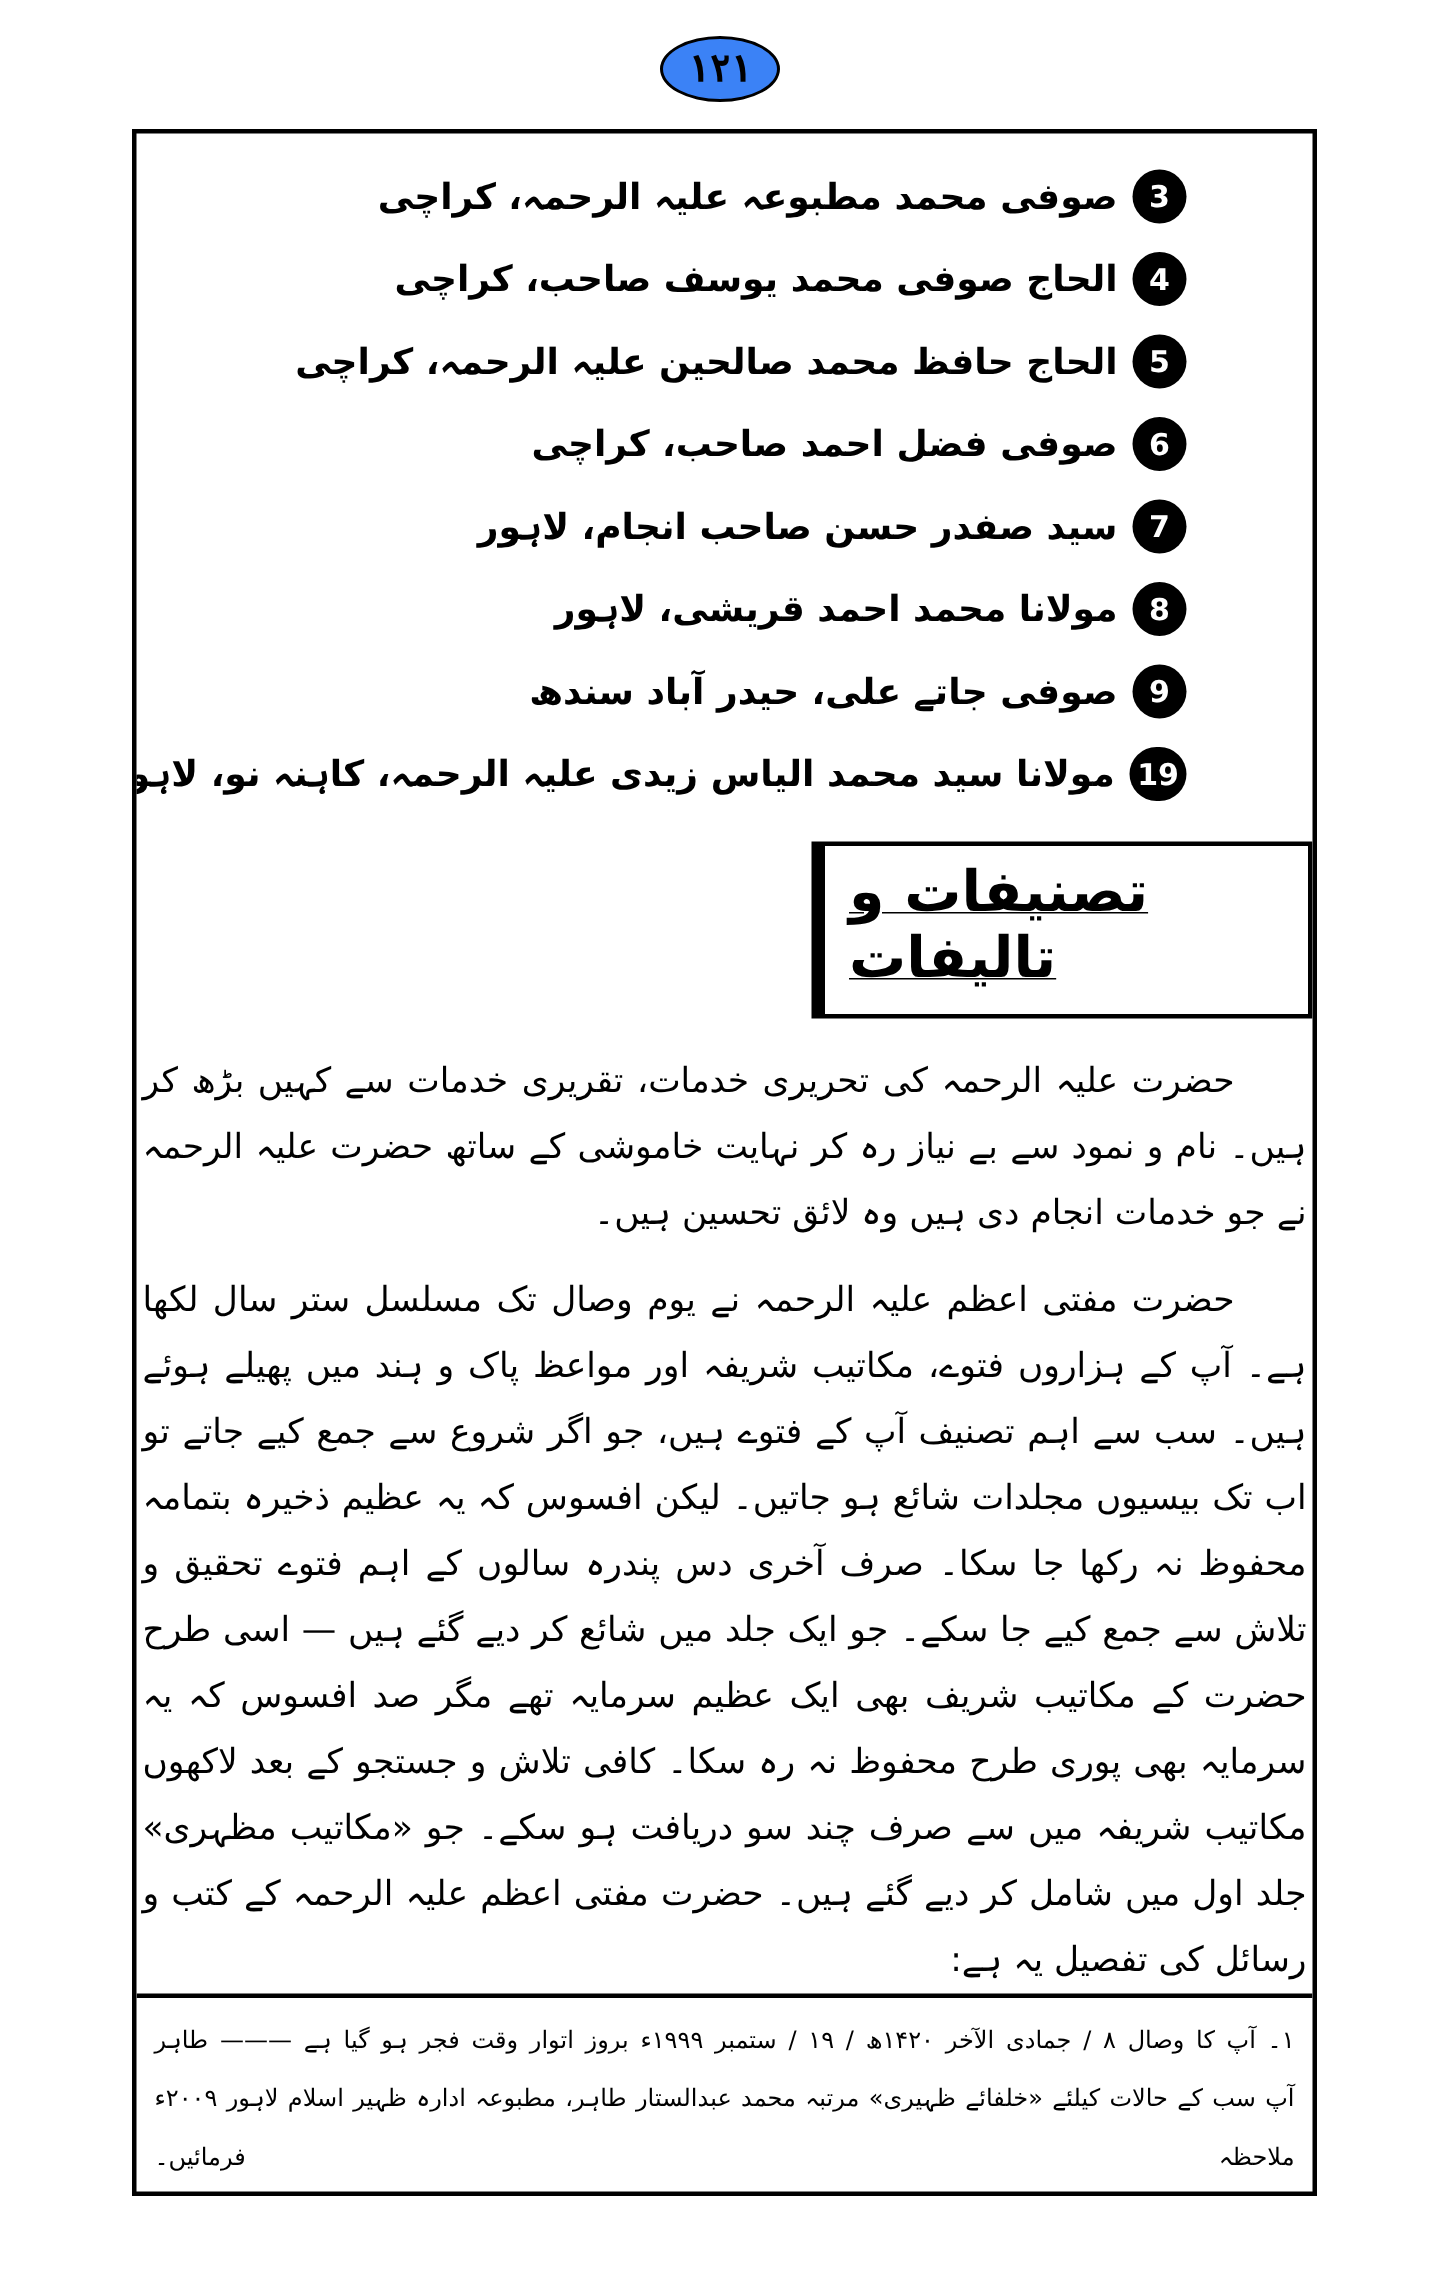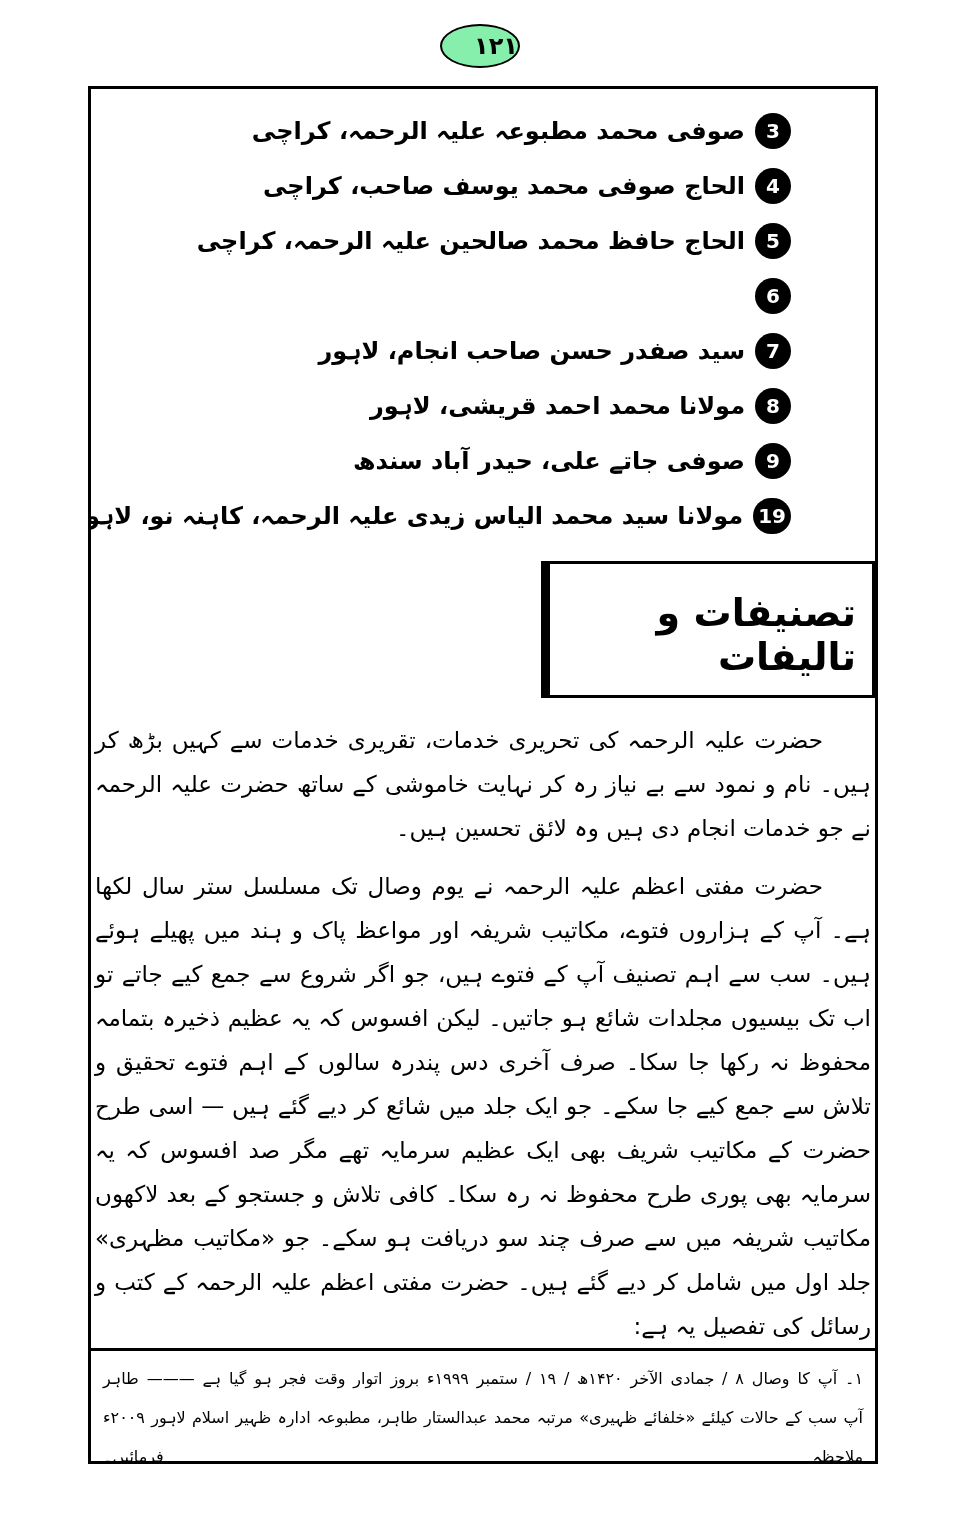--- a/index.html
+++ b/index.html
@@ -9,22 +9,23 @@
     color:#000;
     position:relative;
     overflow:hidden;
   }
 
   
   .page-oval {
     position:absolute; top:24px; left:50%; transform:translateX(-50%);
     width:80px; height:44px;
     border:2px solid #000; border-radius:50%;
-    display:flex; align-items:center; justify-content:flex-end;
-    background:#86efac;
+    display:flex; align-items:center; justify-content:center;
+    background:#3b82f6;
+    font-family:Liberation Serif, serif;
   }
   .page-num { font-size:24px; font-weight:bold; direction:rtl; }
 
   
   .frame {
     position:absolute; left:88px; top:86px;
     width:790px; height:1378px;
     border:3px solid #000;
     background:#fff;
     display:flex; flex-direction:column;
@@ -53,25 +54,26 @@
     font-size:20px; font-weight:bold;
     padding:0 5px;
     flex:0 0 auto;
   }
 
   
   .heading-box {
     align-self:flex-end;
     margin:18px 0 6px 0;
     width:334px;
-    padding:27px 16px 16px;
+    padding:8px 16px 16px;
     border:3px solid #000;
     border-left-width:9px;
-    text-align:right;
+    text-align:left;
     direction:rtl;
+    text-decoration:underline;
   }
   .heading-text { font-size:38px; font-weight:bold; }
 
   
   .para {
     direction:rtl;
     text-align:justify;
     font-size:23px;
     line-height:44px;
     padding:0 4px;
@@ -112,20 +114,21 @@
       <li class="name-row">
         <span class="num-badge">4</span>
         <span class="name-text">الحاج صوفی محمد یوسف صاحب، کراچی</span>
       </li>
       <li class="name-row">
         <span class="num-badge">5</span>
         <span class="name-text">الحاج حافظ محمد صالحین علیہ الرحمہ، کراچی</span>
       </li>
       <li class="name-row">
         <span class="num-badge">6</span>
+        <span class="name-text">صوفی فضل احمد صاحب، کراچی</span>
       </li>
       <li class="name-row">
         <span class="num-badge">7</span>
         <span class="name-text">سید صفدر حسن صاحب انجام، لاہور</span>
       </li>
       <li class="name-row">
         <span class="num-badge">8</span>
         <span class="name-text">مولانا محمد احمد قریشی، لاہور</span>
       </li>
       <li class="name-row">

